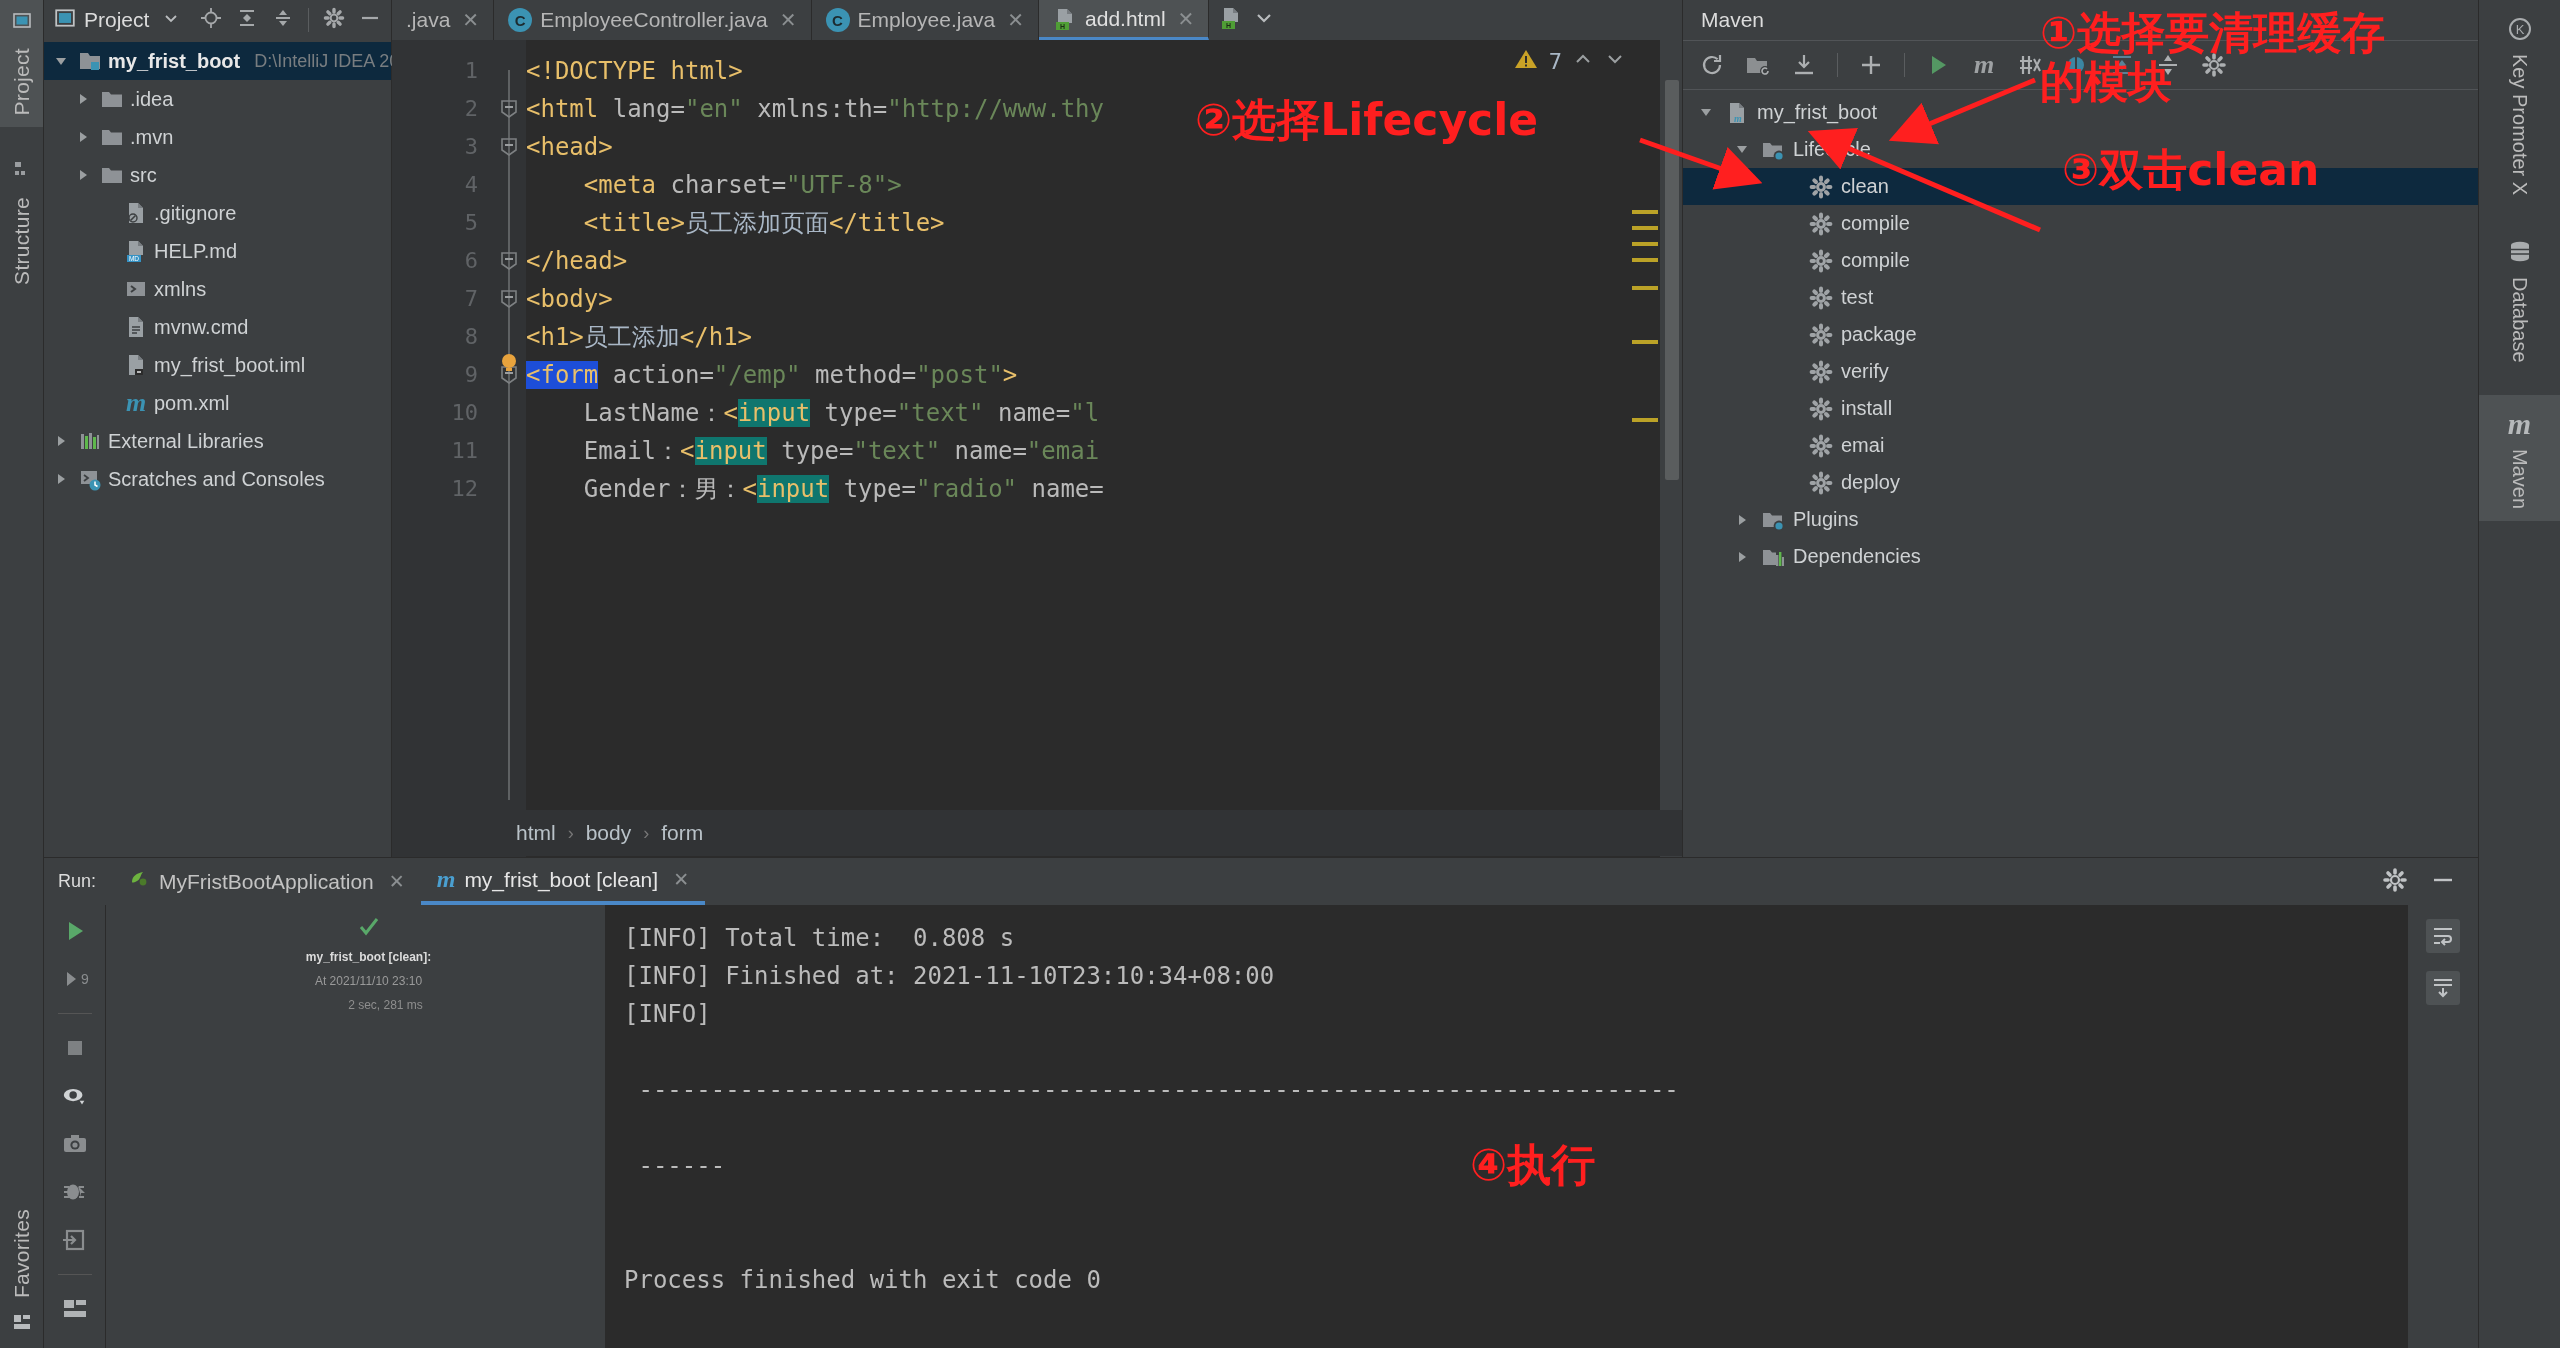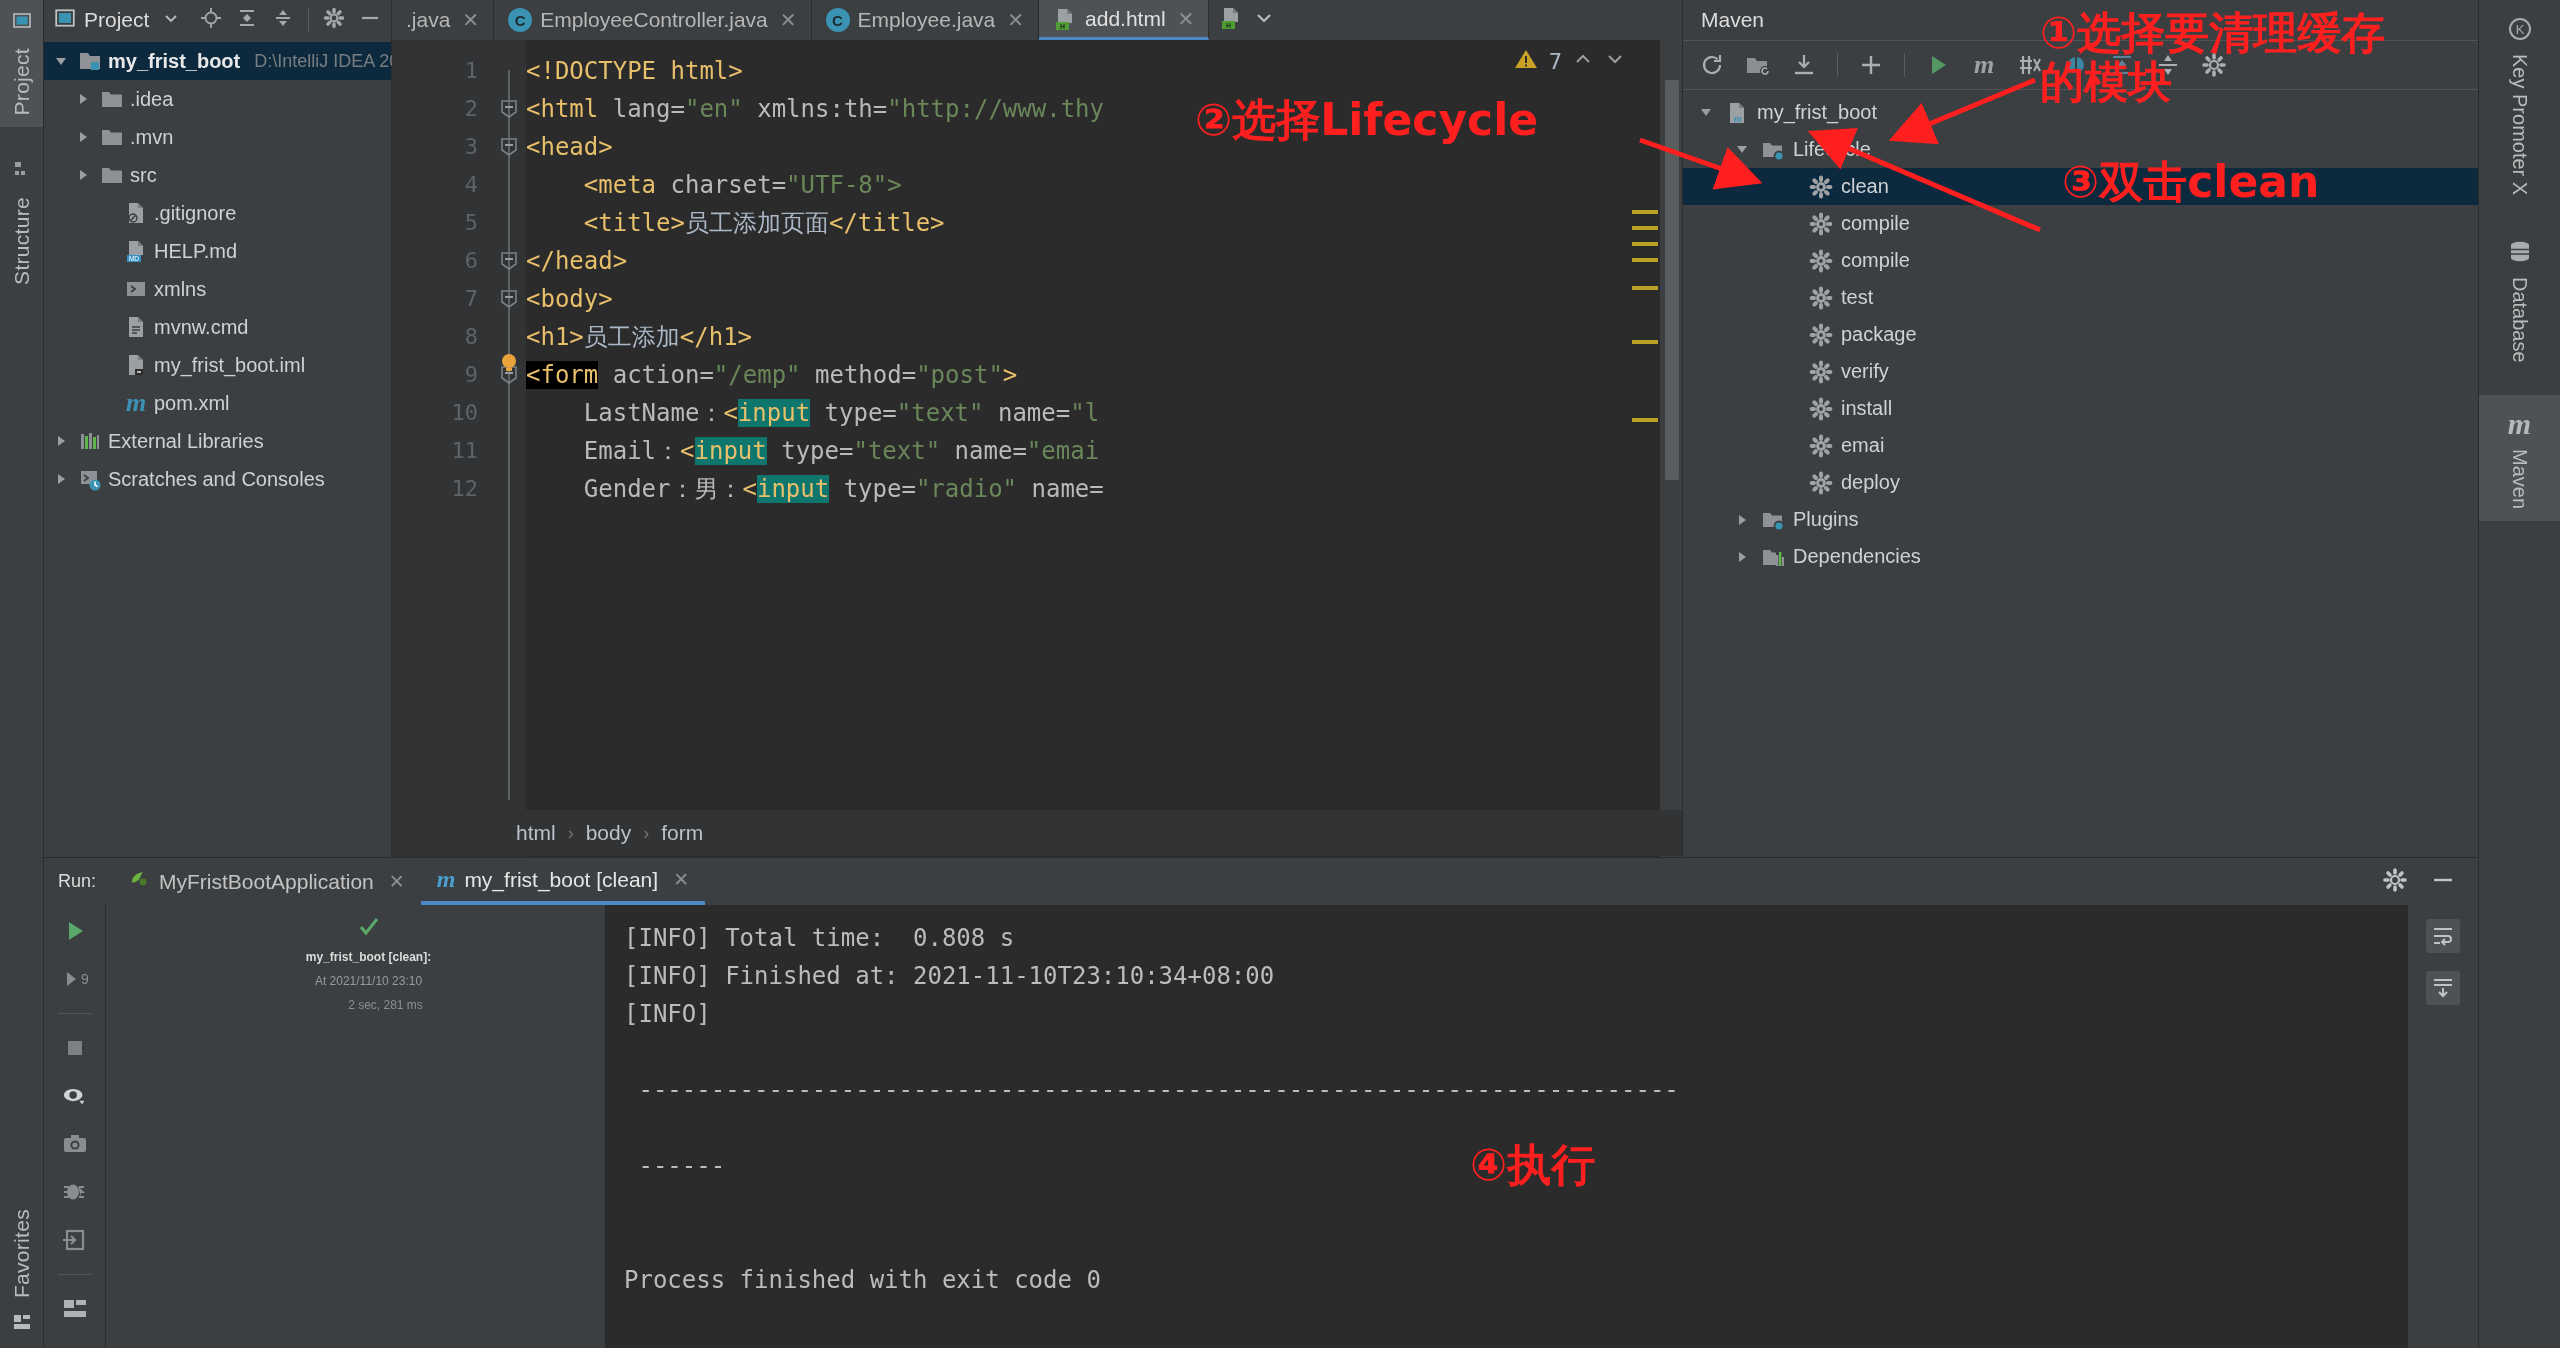--- a/index.html
+++ b/index.html
@@ -78,21 +78,21 @@
   .code {
     flex: 1 1 auto; font-family: "DejaVu Sans Mono", monospace; font-size: 24px;
     padding-top: 12px; color: #a9b7c6; white-space: pre; overflow: hidden;
     position: relative;
   }
   .code div.ln { height: 38px; line-height: 38px; }
   .tg { color: #e8bf6a; }
   .at { color: #bababa; }
   .st { color: #6a8759; }
   .tx { color: #a9b7c6; }
-  .hl-form { background: #000000; }
+  .hl-form { background: #1d4ed8; }
   .hl-input { background: #0f766e; }
 
   .warn-box { position: absolute; right: 56px; top: 6px; display: flex; align-items: center; gap: 10px; }
   .warn-count { color: #a9b7c6; font-size: 22px; font-family: "DejaVu Sans Mono", monospace; }
   .mini-chev { color: #9b9fa1; font-size: 20px; }
   .marker-bar { position: absolute; right: 0; top: 0; width: 22px; height: 817px; background: #3c3f41; }
   .scroll-thumb { position: absolute; right: 3px; top: 40px; width: 14px; height: 400px; background: #5a5d5e; border-radius: 2px; }
   .mk { position: absolute; right: 24px; width: 26px; height: 4px; background: #bba227; }
 
   .breadcrumb {
@@ -944,16 +944,16 @@
       </marker>
     </defs>
     <line x1="2035" y1="80" x2="1898" y2="137" stroke="#ff1f1f" stroke-width="5" marker-end="url(#ah)"></line>
     <line x1="1640" y1="140" x2="1753" y2="180" stroke="#ff1f1f" stroke-width="5" marker-end="url(#ah)"></line>
     <line x1="2040" y1="230" x2="1817" y2="135" stroke="#ff1f1f" stroke-width="5" marker-end="url(#ah)"></line>
   </svg>
 
   <div class="anno" style="left:2040px; top:8px;">①选择要清理缓存
 的模块</div>
   <div class="anno" style="left:1195px; top:95px;">②选择Lifecycle</div>
-  <div class="anno" style="left:2062px; top:157px;">③双击clean</div>
+  <div class="anno" style="left:2062px; top:145px;">③双击clean</div>
   <div class="anno" style="left:1470px; top:1140px;">④执行</div>
 
 </div>
 
 </body></html>

